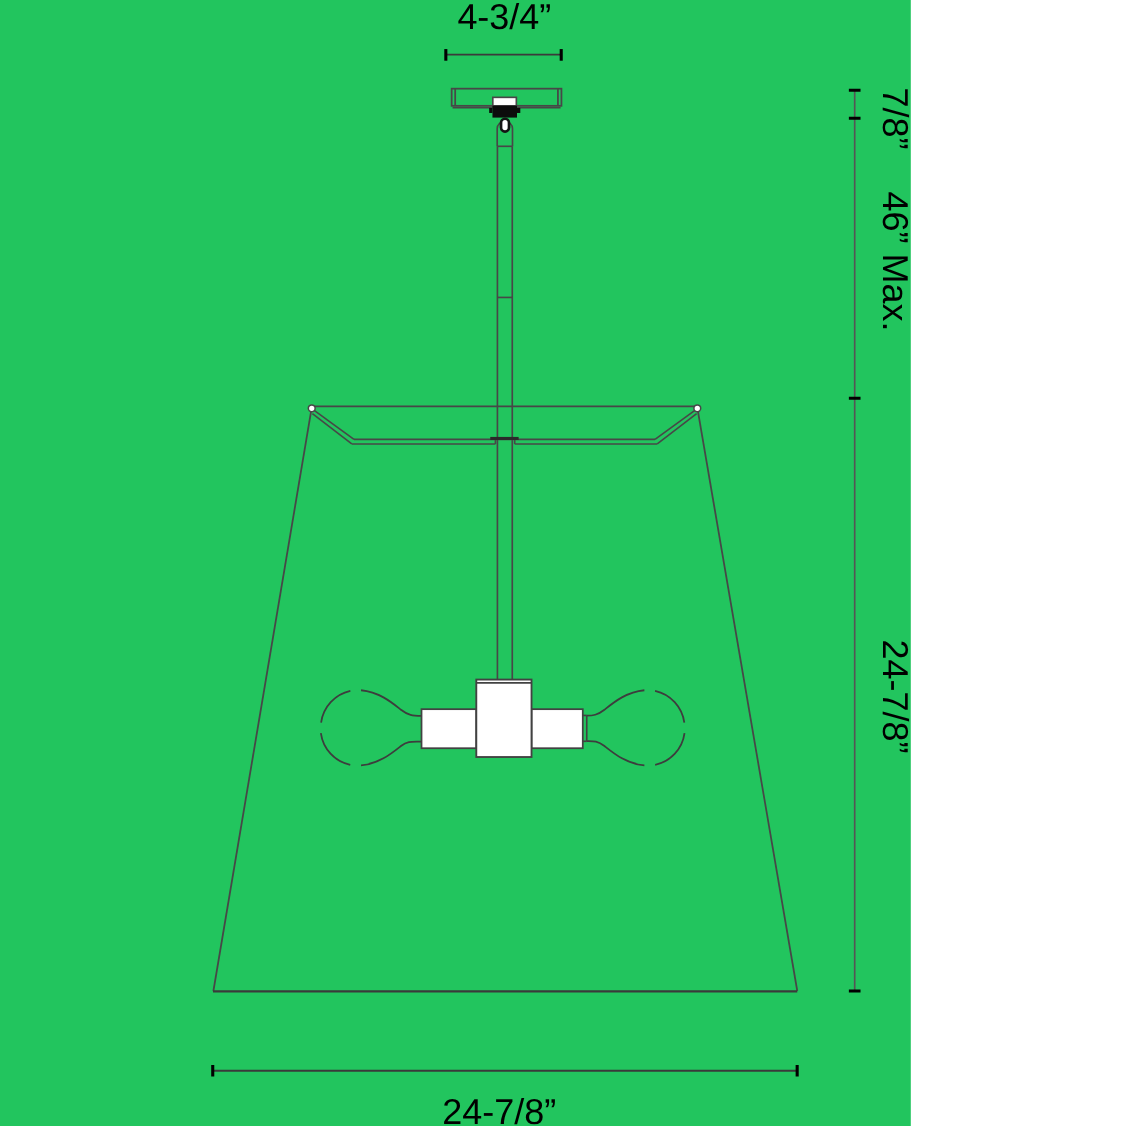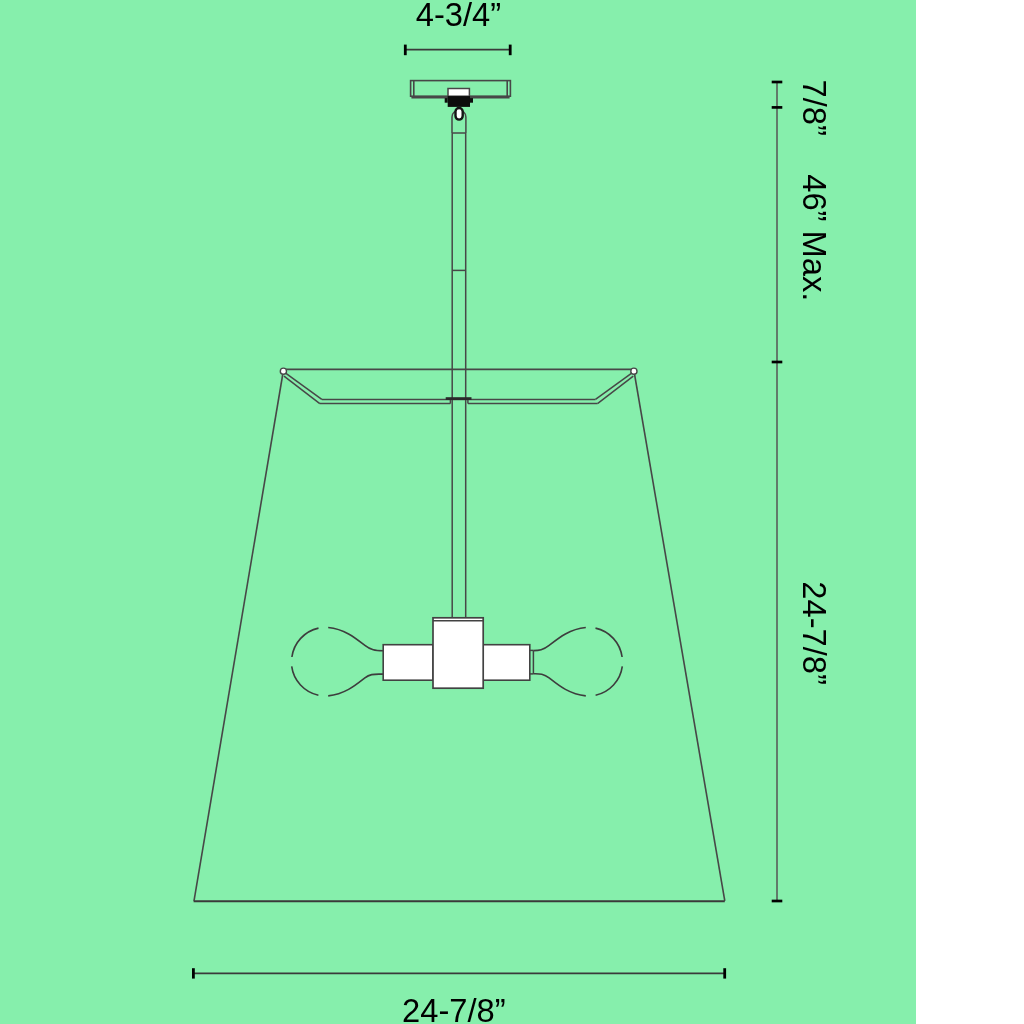--- a/index.html
+++ b/index.html
@@ -1,16 +1,16 @@
 <!DOCTYPE html>
 <html><head>
 <meta charset="utf-8">
 <style>
   html,body{margin:0;padding:0;background:#ffffff;}
-  .page{width:916px;height:1024px;position:relative;overflow:hidden;background:#86efac;}
+  .page{width:828px;height:1024px;position:relative;overflow:hidden;background:#22c55e;}
   text{font-family:"Liberation Sans", sans-serif;fill:#000;}
 </style>
 </head>
 <body>
 <div class="page">
 <svg width="1024" height="1024" viewBox="0 0 1024 1024" xmlns="http://www.w3.org/2000/svg" fill="none">
 
   <text x="458.5" y="26.4" font-size="32.7" text-anchor="middle">4-3/4”</text>
 
   <g stroke="#3a3a3a" stroke-width="1.7">

